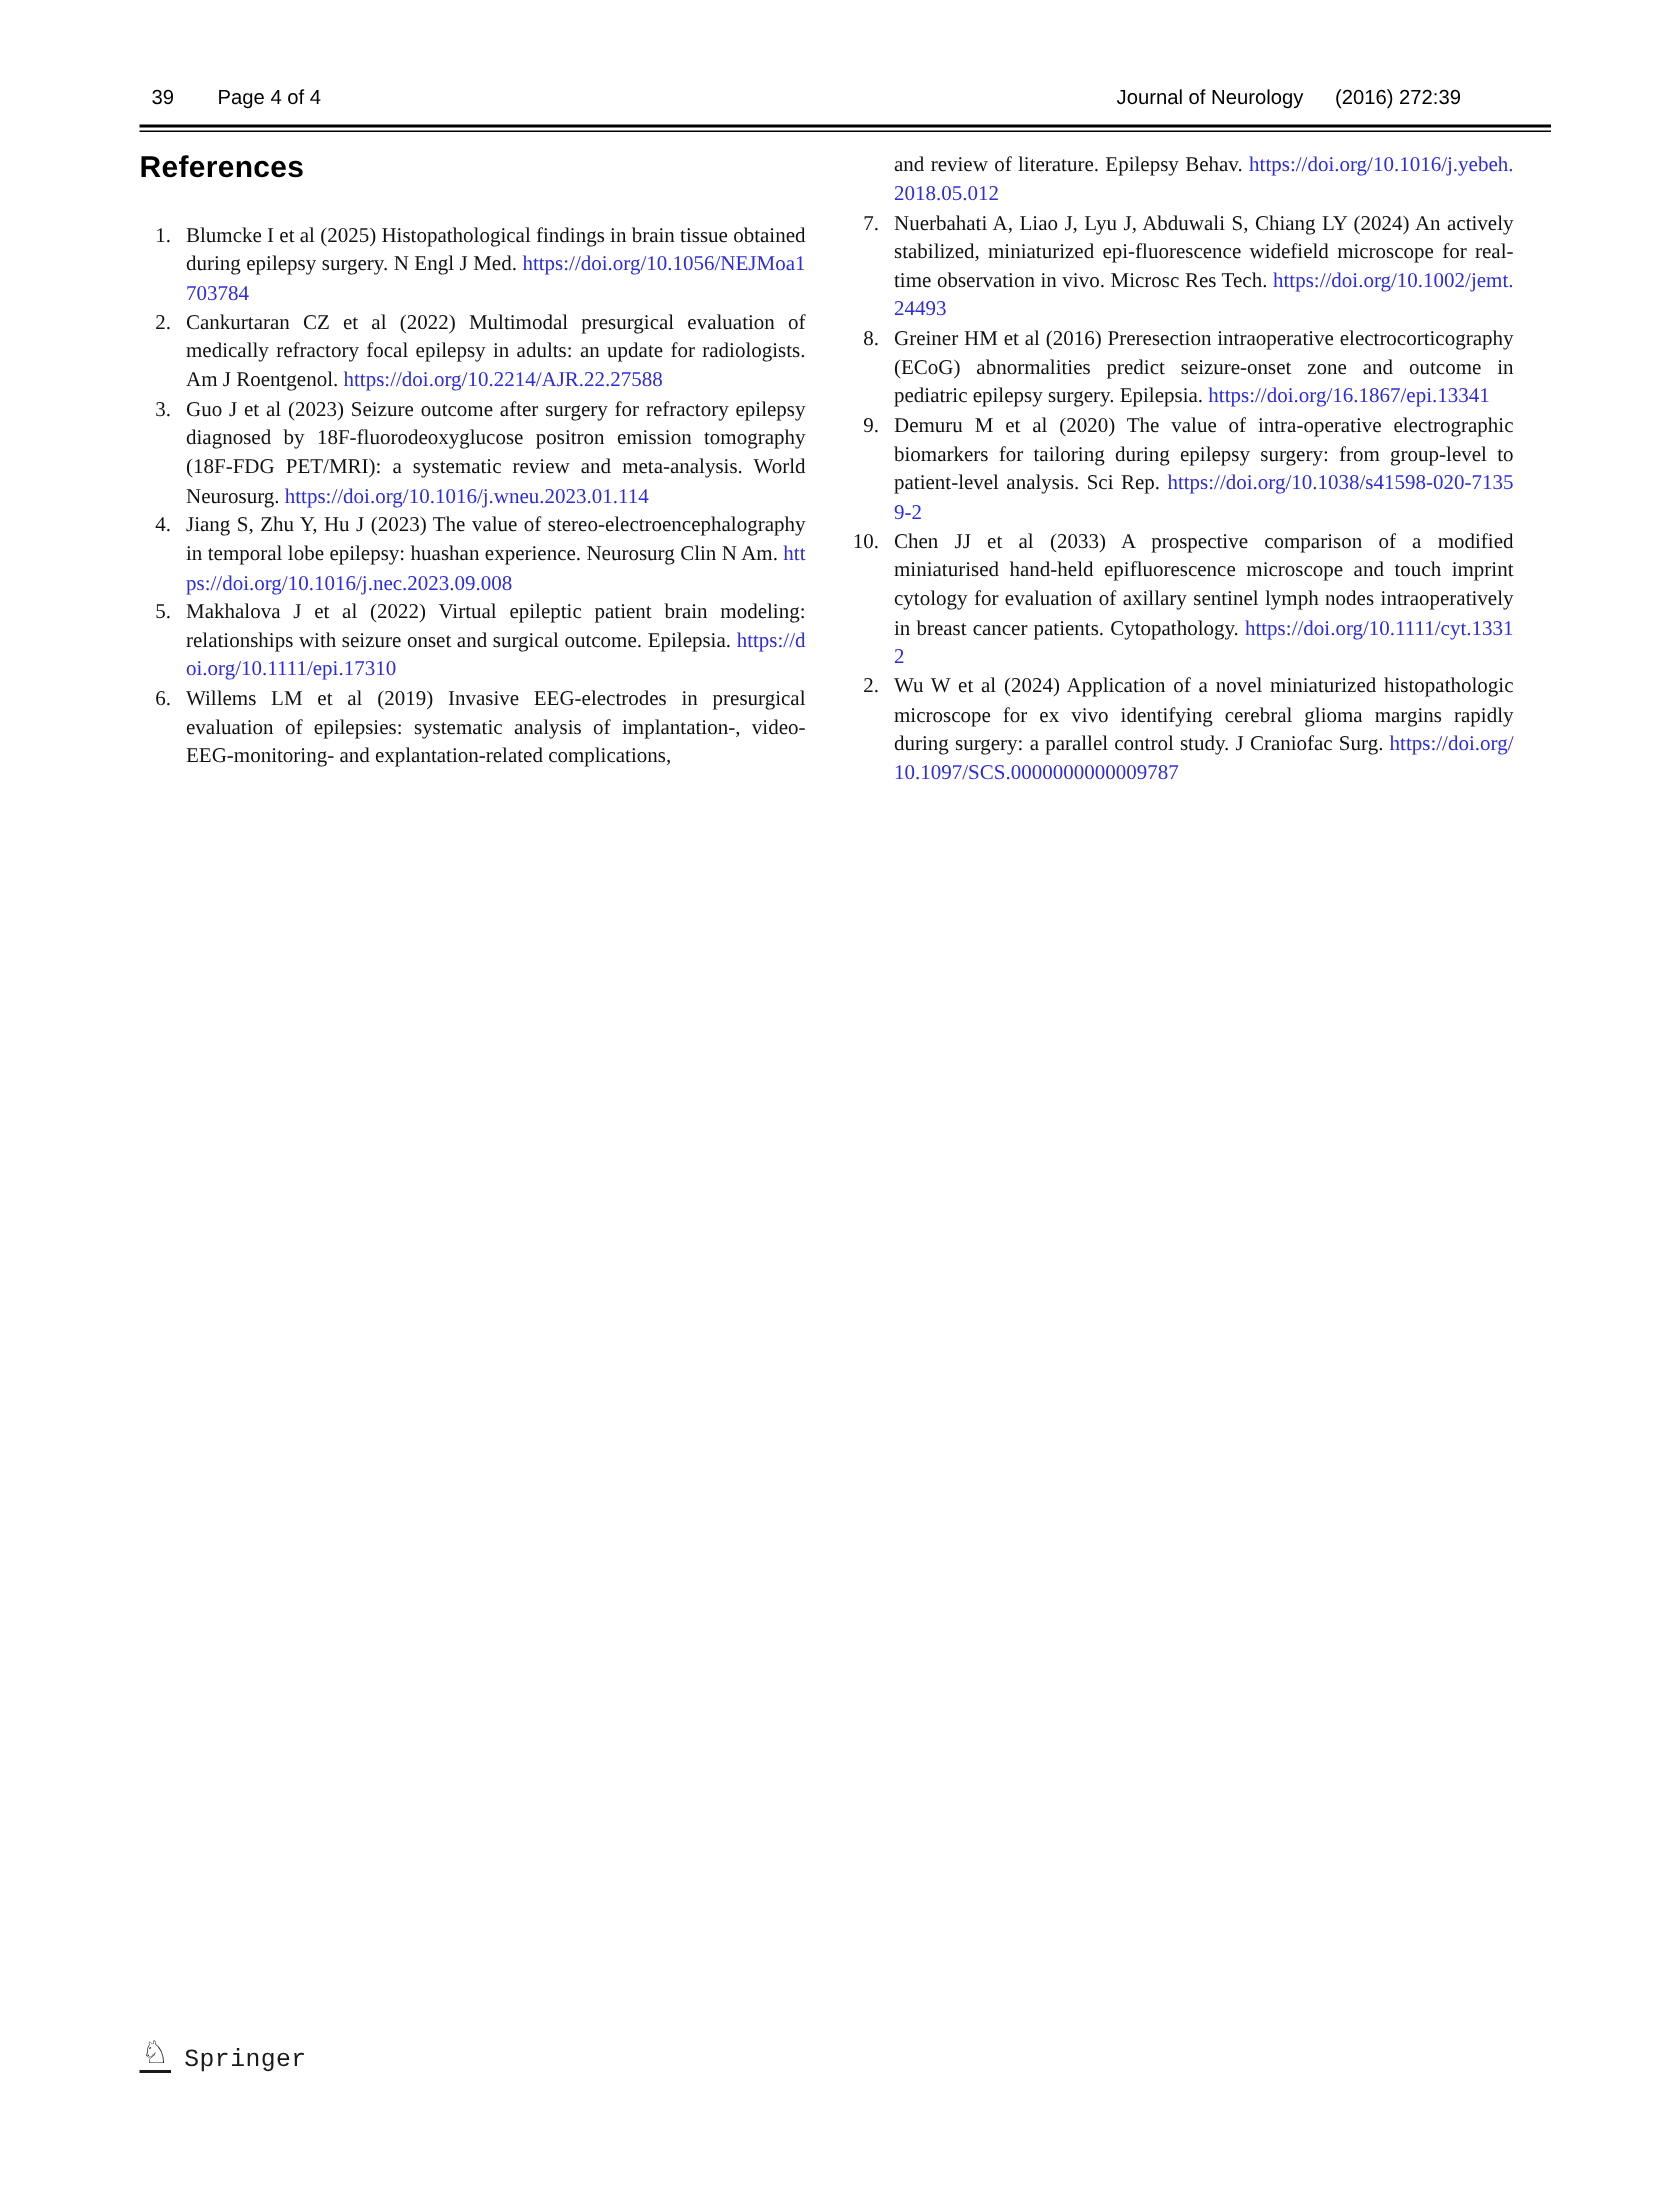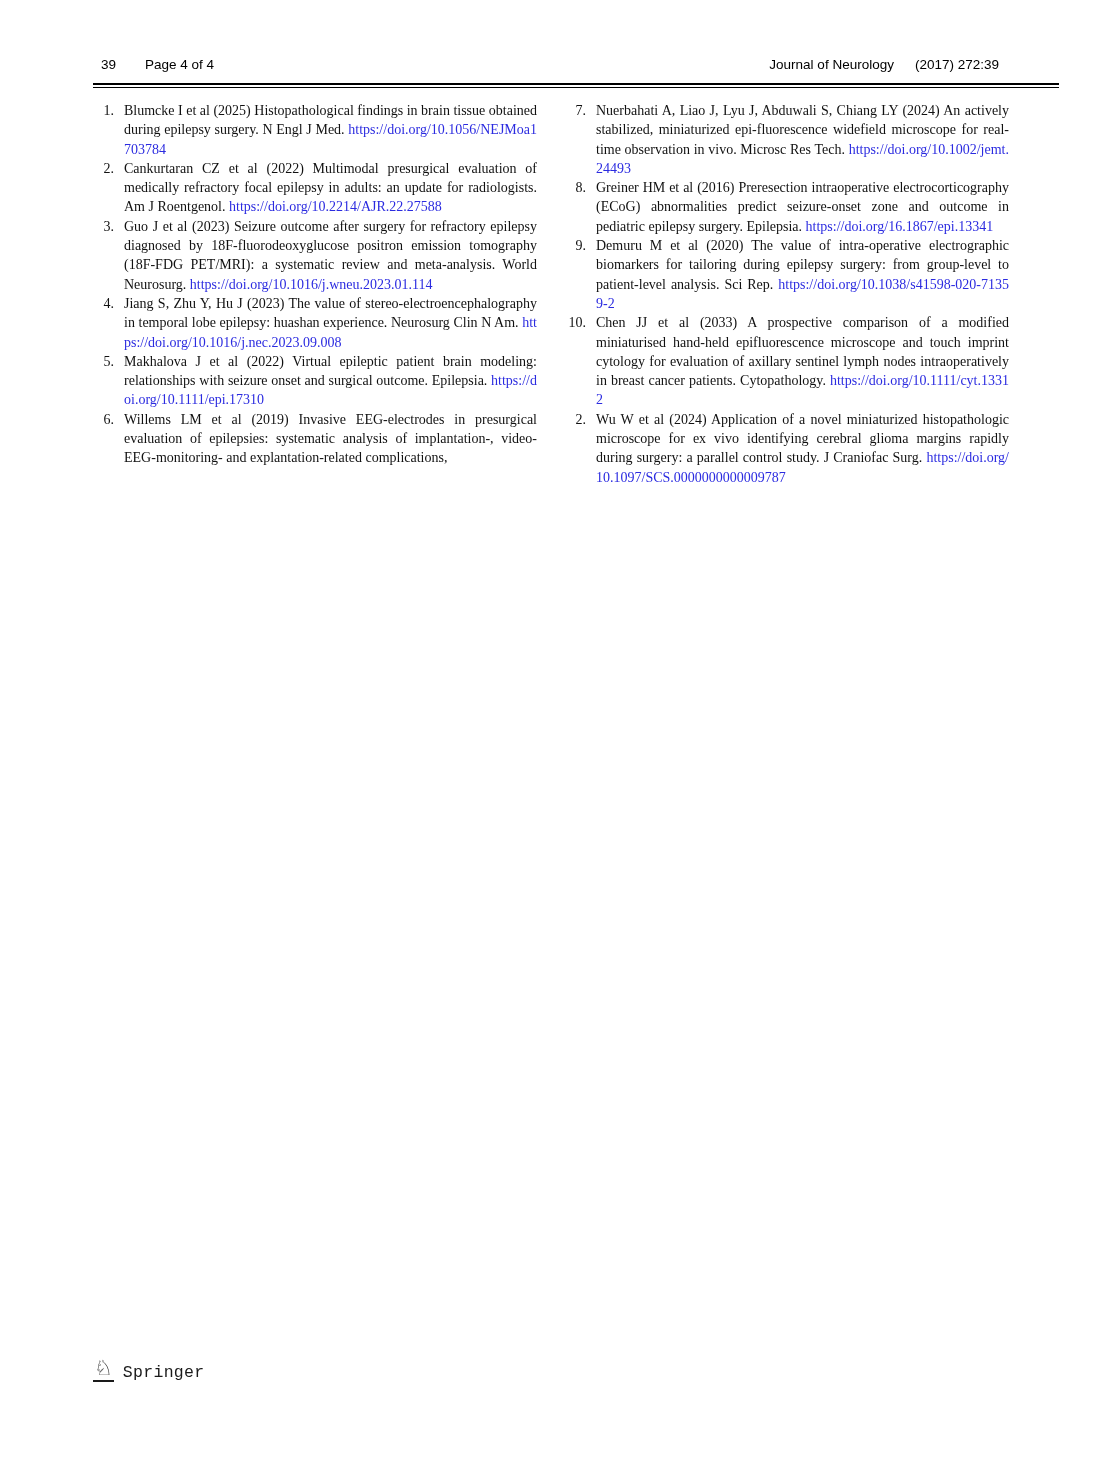--- a/index.html
+++ b/index.html
@@ -4,21 +4,21 @@
 <style>
   html,body { margin:0; padding:0; }
   body {
     width:1102px; height:1465px;
     background:#ffffff;
     color:#111111;
     font-family:"Liberation Serif", serif;
     position:relative;
     overflow:hidden;
   }
-  .page { padding:57px 43px 0 93px; }
+  .page { padding:57px 68px 0 93px; }
 
   
   .hdr {
     display:flex; justify-content:space-between; align-items:baseline;
     font-family:"Liberation Sans", sans-serif;
     font-size:13.5px; color:#000;
   }
   .hdr-left { display:flex; gap:29px; padding-left:8px; }
   .hdr-right { display:flex; gap:21px; margin-right:60px; }
 
@@ -74,29 +74,30 @@
 
 <div class="page">
 
   <div class="hdr">
     <div class="hdr-left">
       <span>39</span>
       <span>Page 4 of 4</span>
     </div>
     <div class="hdr-right">
       <span>Journal of Neurology</span>
-      <span>(2017) 272:39</span>
+      <span>(2016) 272:39</span>
     </div>
   </div>
 
   <div class="rule"></div>
 
   <div class="content">
 
     <div class="col">
+      <h1 class="refs-title">References</h1>
       <ol class="reflist">
         <li class="ref">
           <span class="num">1.</span><span>Blumcke I et al (2025) Histopathological findings in brain tissue obtained during epilepsy surgery. N Engl J Med. </span><a class="doi" href="#">https://doi.org/10.1056/NEJMoa1703784</a>
         </li>
         <li class="ref">
           <span class="num">2.</span><span>Cankurtaran CZ et al (2022) Multimodal presurgical evaluation of medically refractory focal epilepsy in adults: an update for radiologists. Am J Roentgenol. </span><a class="doi" href="#">https://doi.org/10.2214/AJR.22.27588</a>
         </li>
         <li class="ref">
           <span class="num">3.</span><span>Guo J et al (2023) Seizure outcome after surgery for refractory epilepsy diagnosed by 18F-fluorodeoxyglucose positron emission tomography (18F-FDG PET/MRI): a systematic review and meta-analysis. World Neurosurg. </span><a class="doi" href="#">https://doi.org/10.1016/j.wneu.2023.01.114</a>
         </li>
@@ -106,20 +107,23 @@
         <li class="ref">
           <span class="num">5.</span><span>Makhalova J et al (2022) Virtual epileptic patient brain modeling: relationships with seizure onset and surgical outcome. Epilepsia. </span><a class="doi" href="#">https://doi.org/10.1111/epi.17310</a>
         </li>
         <li class="ref">
           <span class="num">6.</span><span>Willems LM et al (2019) Invasive EEG-electrodes in presurgical evaluation of epilepsies: systematic analysis of implantation-, video-EEG-monitoring- and explantation-related complications,</span>
         </li>
       </ol>
     </div>
 
     <div class="col">
+      <p class="cont">
+        <span>and review of literature. Epilepsy Behav. </span><a class="doi" href="#">https://doi.org/10.1016/j.yebeh.2018.05.012</a>
+      </p>
       <ol class="reflist">
         <li class="ref">
           <span class="num">7.</span><span>Nuerbahati A, Liao J, Lyu J, Abduwali S, Chiang LY (2024) An actively stabilized, miniaturized epi-fluorescence widefield microscope for real-time observation in vivo. Microsc Res Tech. </span><a class="doi" href="#">https://doi.org/10.1002/jemt.24493</a>
         </li>
         <li class="ref">
           <span class="num">8.</span><span>Greiner HM et al (2016) Preresection intraoperative electrocorticography (ECoG) abnormalities predict seizure-onset zone and outcome in pediatric epilepsy surgery. Epilepsia. </span><a class="doi" href="#">https://doi.org/16.1867/epi.13341</a>
         </li>
         <li class="ref">
           <span class="num">9.</span><span>Demuru M et al (2020) The value of intra-operative electrographic biomarkers for tailoring during epilepsy surgery: from group-level to patient-level analysis. Sci Rep. </span><a class="doi" href="#">https://doi.org/10.1038/s41598-020-71359-2</a>
         </li>

